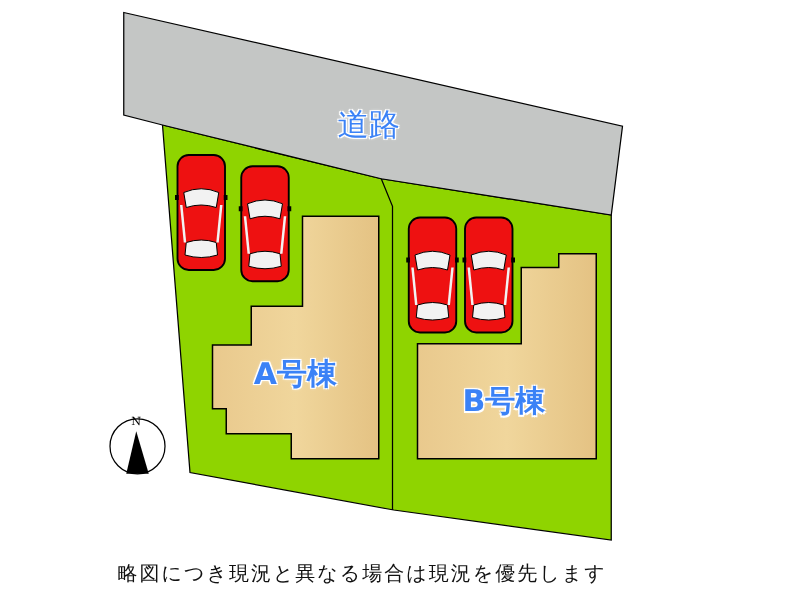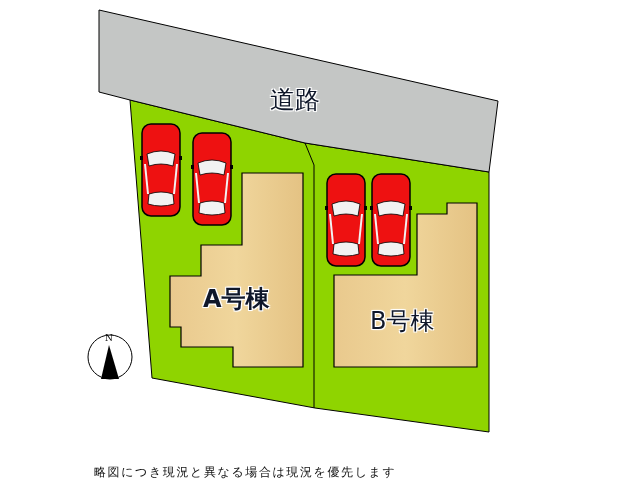--- a/index.html
+++ b/index.html
@@ -1,23 +1,23 @@
 <!DOCTYPE html>
 <html><head>
 <meta charset="utf-8">
 <style>
   html,body{margin:0;padding:0;background:#ffffff;}
   body{width:640px;height:480px;position:relative;overflow:hidden;font-family:"DejaVu Sans","Liberation Sans",sans-serif;}
   #map{position:absolute;left:0;top:0;width:640px;height:480px;}
-  .lbl{position:absolute;color:#0f172a;font-size:24px;line-height:1;white-space:nowrap;
+  .lbl{position:absolute;color:#3b82f6;font-size:24px;line-height:1;white-space:nowrap;
        text-shadow:-1px -1px 0 #fff,1px -1px 0 #fff,-1px 1px 0 #fff,1px 1px 0 #fff,0 0 3px #fff;}
   #road-label{left:270px;top:87px;font-size:25px;}
   #a-label{left:203px;top:287px;font-weight:bold;}
-  #b-label{left:370px;top:309px;}
-  #caption{position:absolute;left:94px;top:449px;font-size:12px;color:#111;white-space:nowrap;letter-spacing:1.6px;margin-top:15px;}
+  #b-label{left:370px;top:309px;font-weight:bold;}
+  #caption{position:absolute;left:94px;top:449px;font-size:16px;color:#111;white-space:nowrap;letter-spacing:1.6px;}
   #compass-n{position:absolute;left:105px;top:333px;font-size:9px;font-family:"DejaVu Serif",serif;color:#000;}
 </style>
 </head>
 <body>
 
 <svg id="map" viewBox="0 0 640 480" xmlns="http://www.w3.org/2000/svg">
   <defs>
     <linearGradient id="wood" x1="0" y1="0" x2="1" y2="0">
       <stop offset="0" stop-color="#e9c98d"></stop>
       <stop offset="0.5" stop-color="#f0d69c"></stop>

